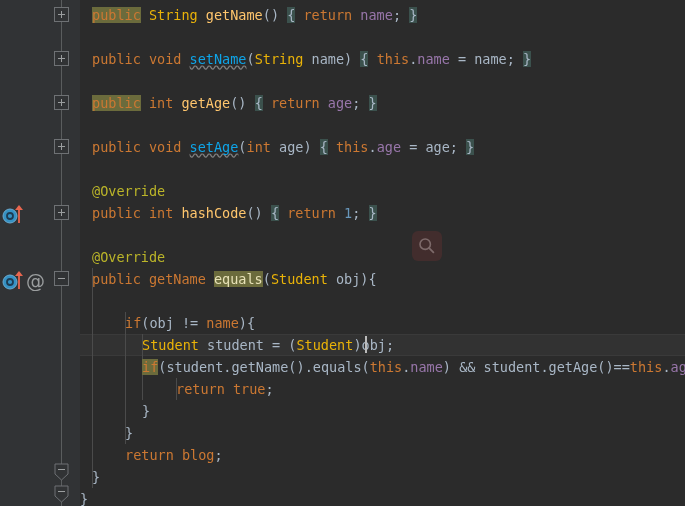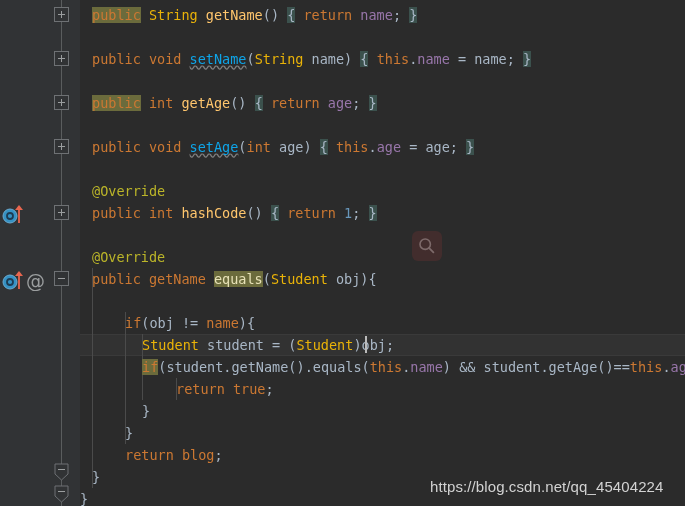--- a/index.html
+++ b/index.html
@@ -235,15 +235,14 @@
     <div id="caret" style="left: 285px; top: 336px;"></div>
   </div>
 
   <div id="search-overlay" style="left: 412px; top: 231px; width: 30px; height: 30px;">
     <svg width="20" height="20" viewBox="0 0 20 20">
       <circle cx="8.2" cy="8.2" r="5.2" fill="none" stroke="#7d6a6a" stroke-width="1.6"></circle>
       <line x1="12.2" y1="12.2" x2="16.4" y2="16.4" stroke="#7d6a6a" stroke-width="1.8" stroke-linecap="round"></line>
     </svg>
   </div>
 
-  <div id="watermark" style="left: 430px; top: 478px;">https://blog.csdn.net/qq_45404224</div>
 
 </div>
 
 </body></html>

